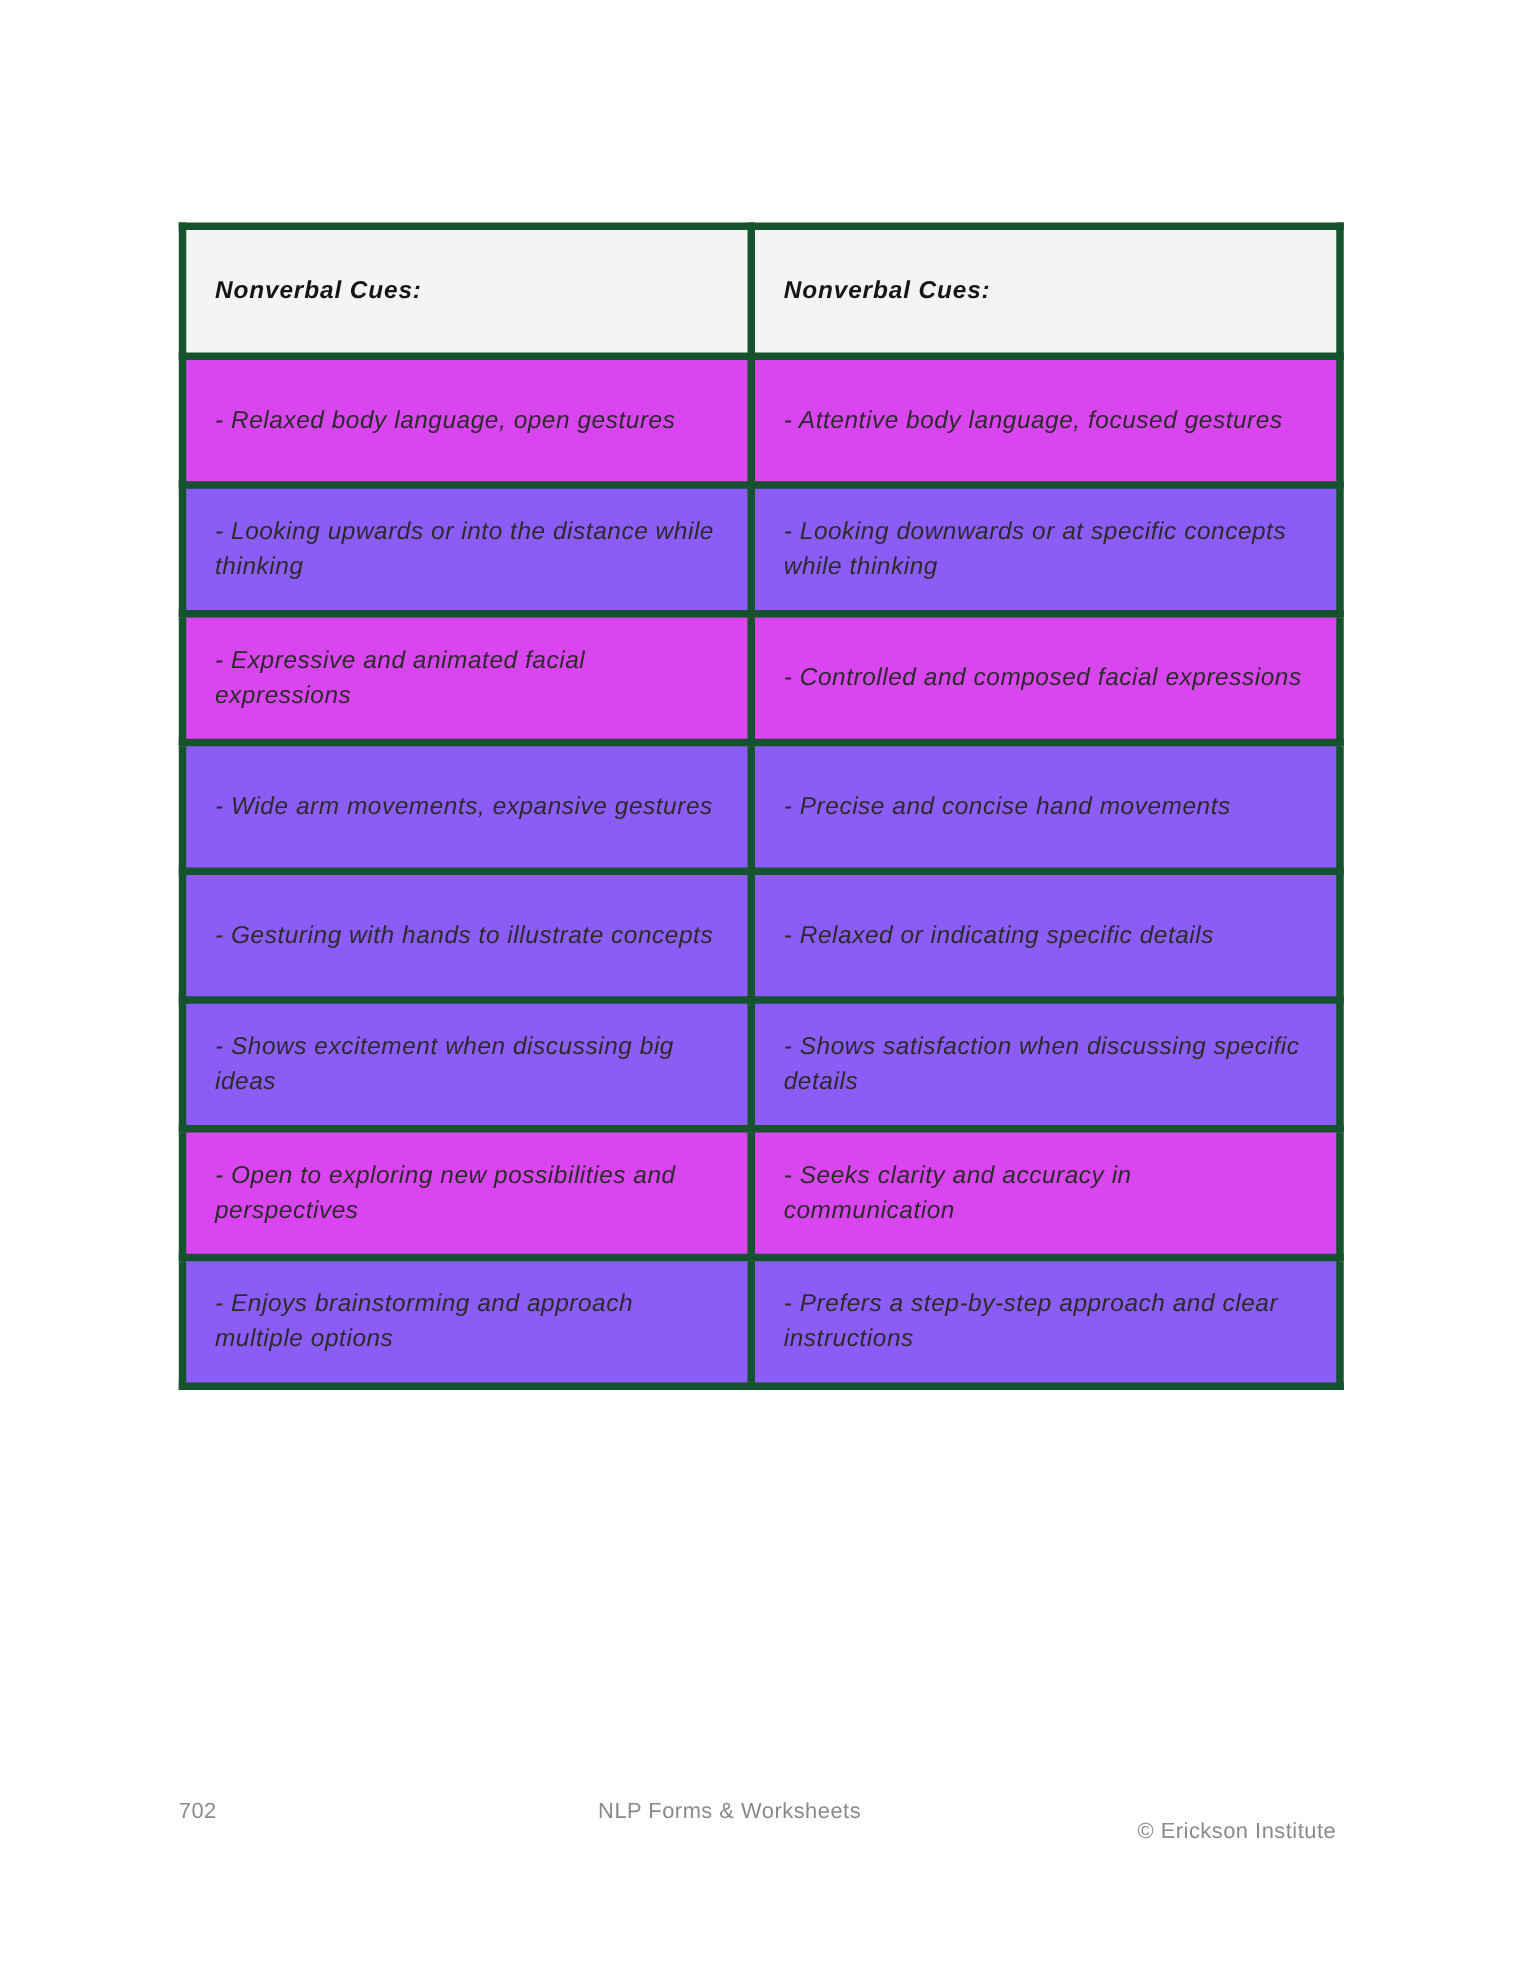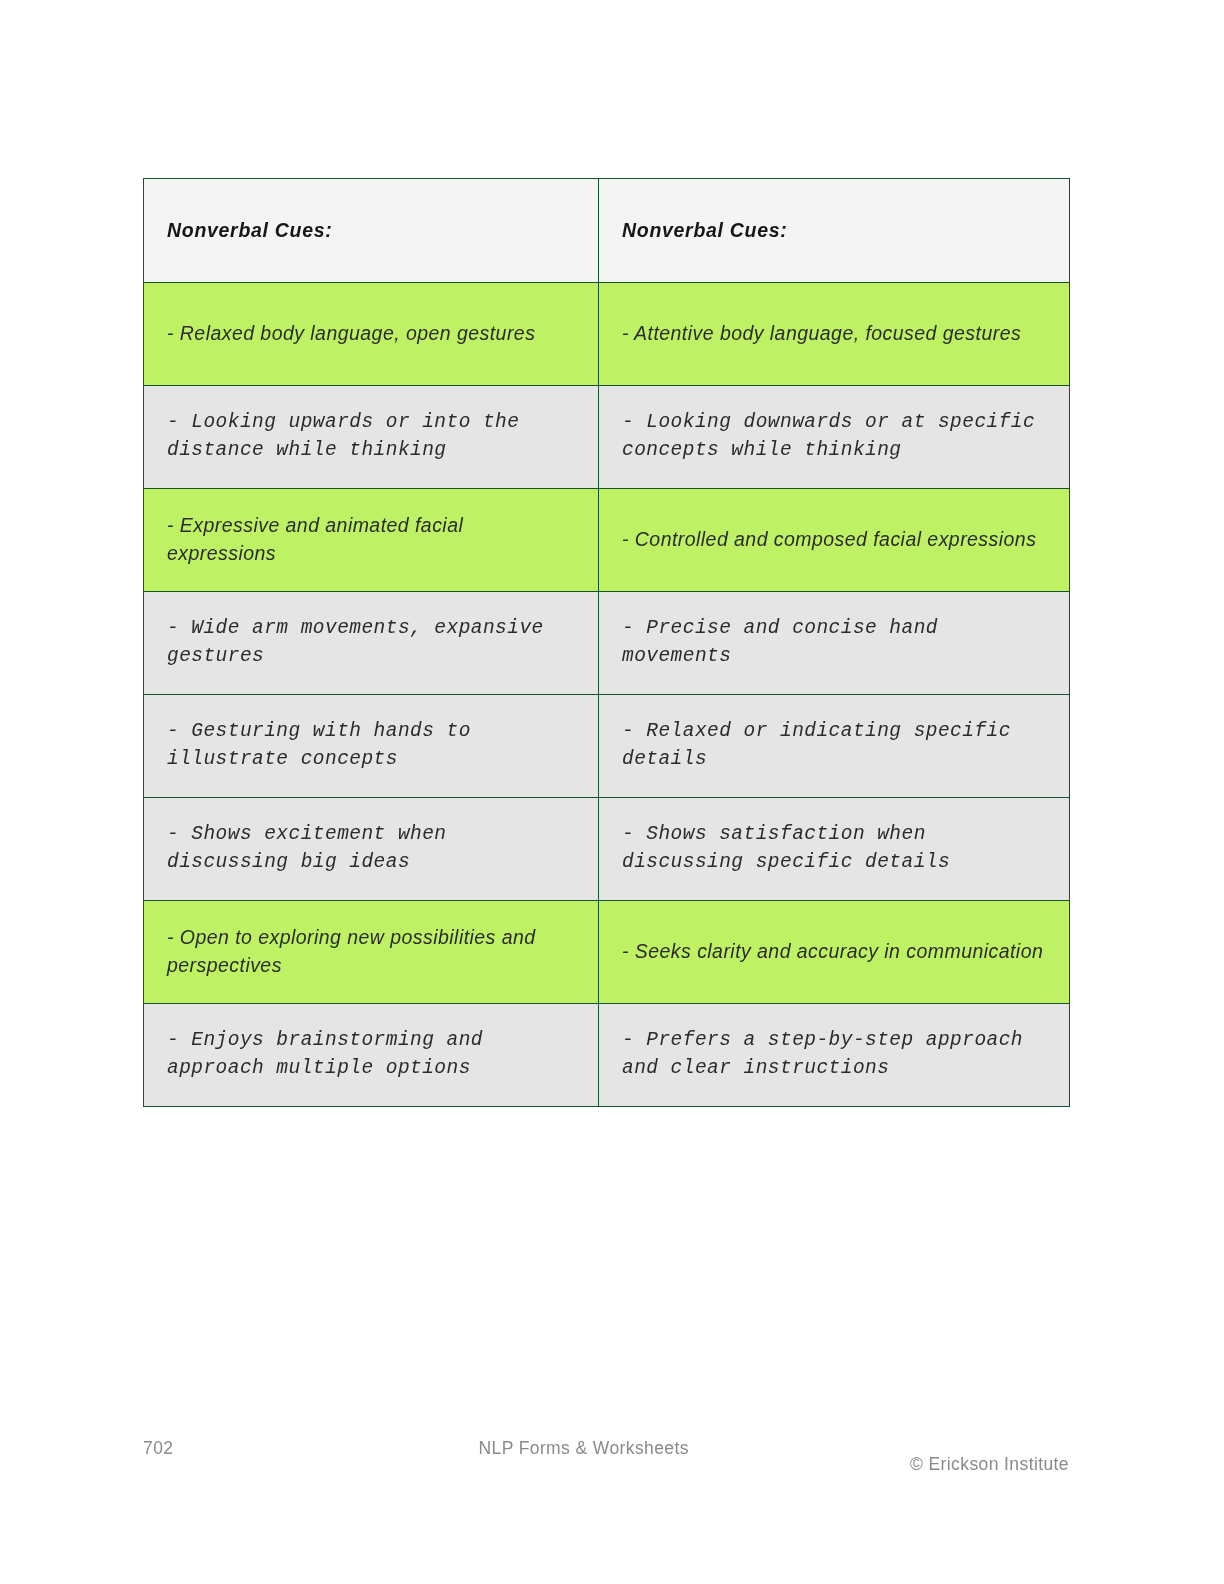--- a/index.html
+++ b/index.html
@@ -30,21 +30,21 @@
     width: 926px;
     border-collapse: collapse;
     table-layout: fixed;
   }
 
   .cues-table col.col-left  { width: 455px; }
   .cues-table col.col-right { width: 471px; }
 
   .cues-table th,
   .cues-table td {
-    border: 1px solid #14532d;
+    border: 6px solid #14532d;
     vertical-align: middle;
     padding: 14px 24px 14px 23px;
     box-sizing: border-box;
   }
 
   
   .cues-table thead tr {
     background: #f4f4f4;
   }
   .cues-table thead th {
@@ -56,25 +56,24 @@
     letter-spacing: 0.7px;
     color: #161616;
     line-height: 1.3;
   }
 
   
   .cues-table tbody tr {
     height: 103px;
   }
   .cues-table tbody tr.shaded {
-    background: #e5e5e5;
-    font-family: Liberation Mono, monospace;
+    background: #8b5cf6;
   }
   .cues-table tbody tr.plain {
-    background: #bef264;
+    background: #d946ef;
   }
 
   .cues-table tbody td {
     font-style: italic;
     font-weight: 300;
     font-size: 19.5px;
     letter-spacing: 0.45px;
     color: #2b2b2b;
     line-height: 1.42;
     height: 103px;

